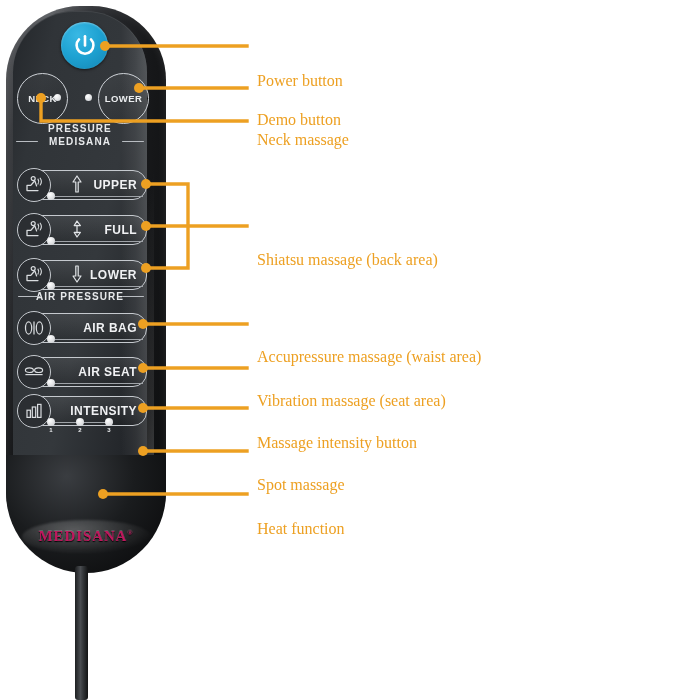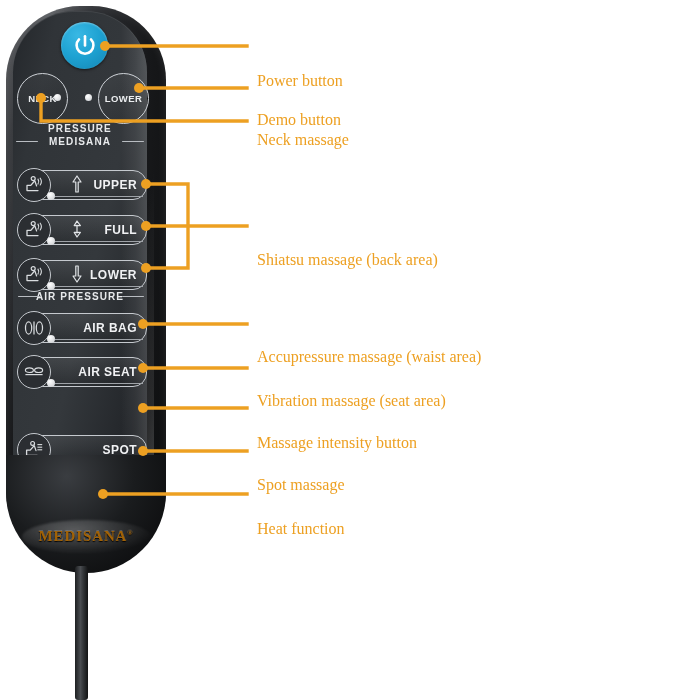--- a/index.html
+++ b/index.html
@@ -39,21 +39,21 @@
     border-radius:0 0 80px 80px;
     background:radial-gradient(ellipse at 38% 18%, #3a3d41 0%, #1a1c1e 48%, #070708 100%);
   }
   .cap-gloss{
     position:absolute;left:22px;top:520px;width:130px;height:34px;border-radius:50%;
     background:radial-gradient(ellipse at 40% 30%, rgba(255,255,255,.26), rgba(255,255,255,.04) 62%, rgba(255,255,255,0) 75%);
     filter:blur(1px);
   }
   .brand{
     position:absolute;left:0;top:528px;width:172px;text-align:center;
-    color:#a16207;font-size:15px;letter-spacing:.9px;font-weight:700;
+    color:#be185d;font-size:15px;letter-spacing:.9px;font-weight:700;
     font-family:"Liberation Serif", serif;
     text-shadow:0 1px 1px rgba(0,0,0,.9), 0 -1px 0 rgba(255,255,255,.18);
   }
   .brand sup{font-size:7px;vertical-align:super;}
   .cable{
     position:absolute;left:75px;top:566px;width:13px;height:134px;
     background:linear-gradient(90deg,#1d1f21,#4a4d51 42%,#34373a 62%,#121314 100%);
     border-radius:3px;
   }
 
@@ -258,37 +258,41 @@
         <ellipse cx="7.4" cy="8.2" rx="4.0" ry="2.3" fill="none" stroke="#d9dcdf" stroke-width="1.2"></ellipse>
         <ellipse cx="16.6" cy="8.2" rx="4.0" ry="2.3" fill="none" stroke="#d9dcdf" stroke-width="1.2"></ellipse>
         <line x1="3.4" y1="12.6" x2="20.6" y2="12.6" stroke="#d9dcdf" stroke-width="1.2"></line>
       </svg>
     </div>
     <span class="rowlabel">AIR SEAT</span>
     <div class="rowledline"></div>
     <div class="rowled"></div>
   </div>
 
-
-  <div class="row" style="top:435px">
-    <div class="pill"></div>
-    <div class="circ">
-      <svg width="22" height="22" viewBox="0 0 22 22">
-        <circle cx="9.6" cy="4.4" r="1.9" fill="none" stroke="#d9dcdf" stroke-width="1.2"></circle>
-        <path d="M11.0 6.8 L7.2 11.2 L3.6 11.2 L3.6 16.4 L14.2 16.4" fill="none" stroke="#d9dcdf" stroke-width="1.3" stroke-linejoin="round" stroke-linecap="round"></path>
-        <path d="M11.4 7.0 L13.0 11.6" fill="none" stroke="#d9dcdf" stroke-width="1.2" stroke-linecap="round"></path>
-        <line x1="14.4" y1="5.6" x2="19.2" y2="5.6" stroke="#d9dcdf" stroke-width="1.1"></line>
-        <line x1="14.4" y1="8.2" x2="19.2" y2="8.2" stroke="#d9dcdf" stroke-width="1.1"></line>
-        <line x1="14.4" y1="10.8" x2="19.2" y2="10.8" stroke="#d9dcdf" stroke-width="1.1"></line>
-      </svg>
-    </div>
-    <span class="rowlabel">SPOT</span>
-    <div class="rowledline"></div>
-    <div class="rowled"></div>
-  </div>
+  <div class="row" style="top:396px">
+    <div class="pill"></div>
+    <div class="circ">
+      <svg width="20" height="18" viewBox="0 0 20 18">
+        <rect x="3.0" y="8.2" width="3.4" height="7.2" fill="none" stroke="#d9dcdf" stroke-width="1.2"></rect>
+        <rect x="8.3" y="5.0" width="3.4" height="10.4" fill="none" stroke="#d9dcdf" stroke-width="1.2"></rect>
+        <rect x="13.6" y="2.4" width="3.4" height="13.0" fill="none" stroke="#d9dcdf" stroke-width="1.2"></rect>
+      </svg>
+    </div>
+    <span class="rowlabel">INTENSITY</span>
+    <div class="stepwrap">
+      <div class="stepline"></div>
+      <div class="stepdot" style="left:0px"></div>
+      <div class="stepdot" style="left:29px"></div>
+      <div class="stepdot" style="left:58px"></div>
+      <div class="stepnum" style="left:0px">1</div>
+      <div class="stepnum" style="left:29px">2</div>
+      <div class="stepnum" style="left:58px">3</div>
+    </div>
+  </div>
+
 
   <div class="heat">
     <span>
       <svg width="17" height="15" viewBox="0 0 17 15">
         <path d="M3 13 L3 5 q0-2.6 1.6-4" fill="none" stroke="#e02318" stroke-width="1.7" stroke-linecap="round"></path>
         <path d="M6.3 13 L6.3 5 q0-2.6 1.6-4" fill="none" stroke="#e02318" stroke-width="1.7" stroke-linecap="round"></path>
         <path d="M9.6 13 L9.6 5 q0-2.6 1.6-4" fill="none" stroke="#e02318" stroke-width="1.7" stroke-linecap="round"></path>
         <path d="M12.9 13 L12.9 5 q0-2.6 1.6-4" fill="none" stroke="#e02318" stroke-width="1.7" stroke-linecap="round"></path>
         <line x1="1.6" y1="13.6" x2="15.4" y2="13.6" stroke="#e02318" stroke-width="1.7" stroke-linecap="round"></line>
       </svg>

